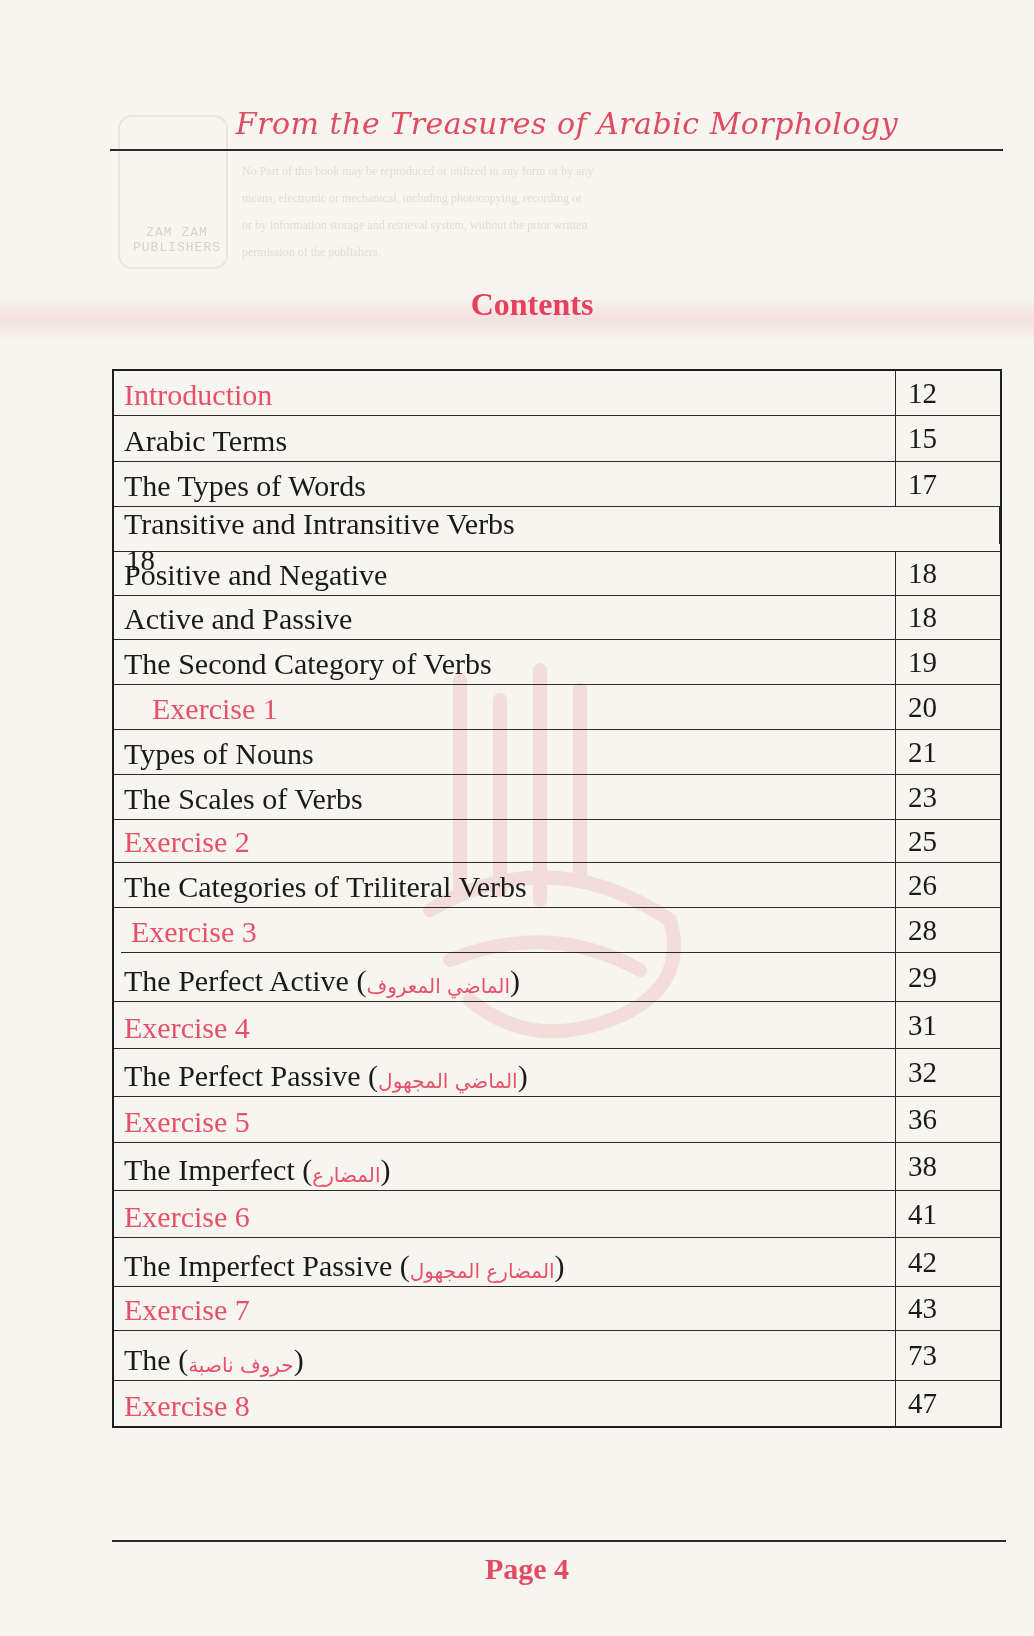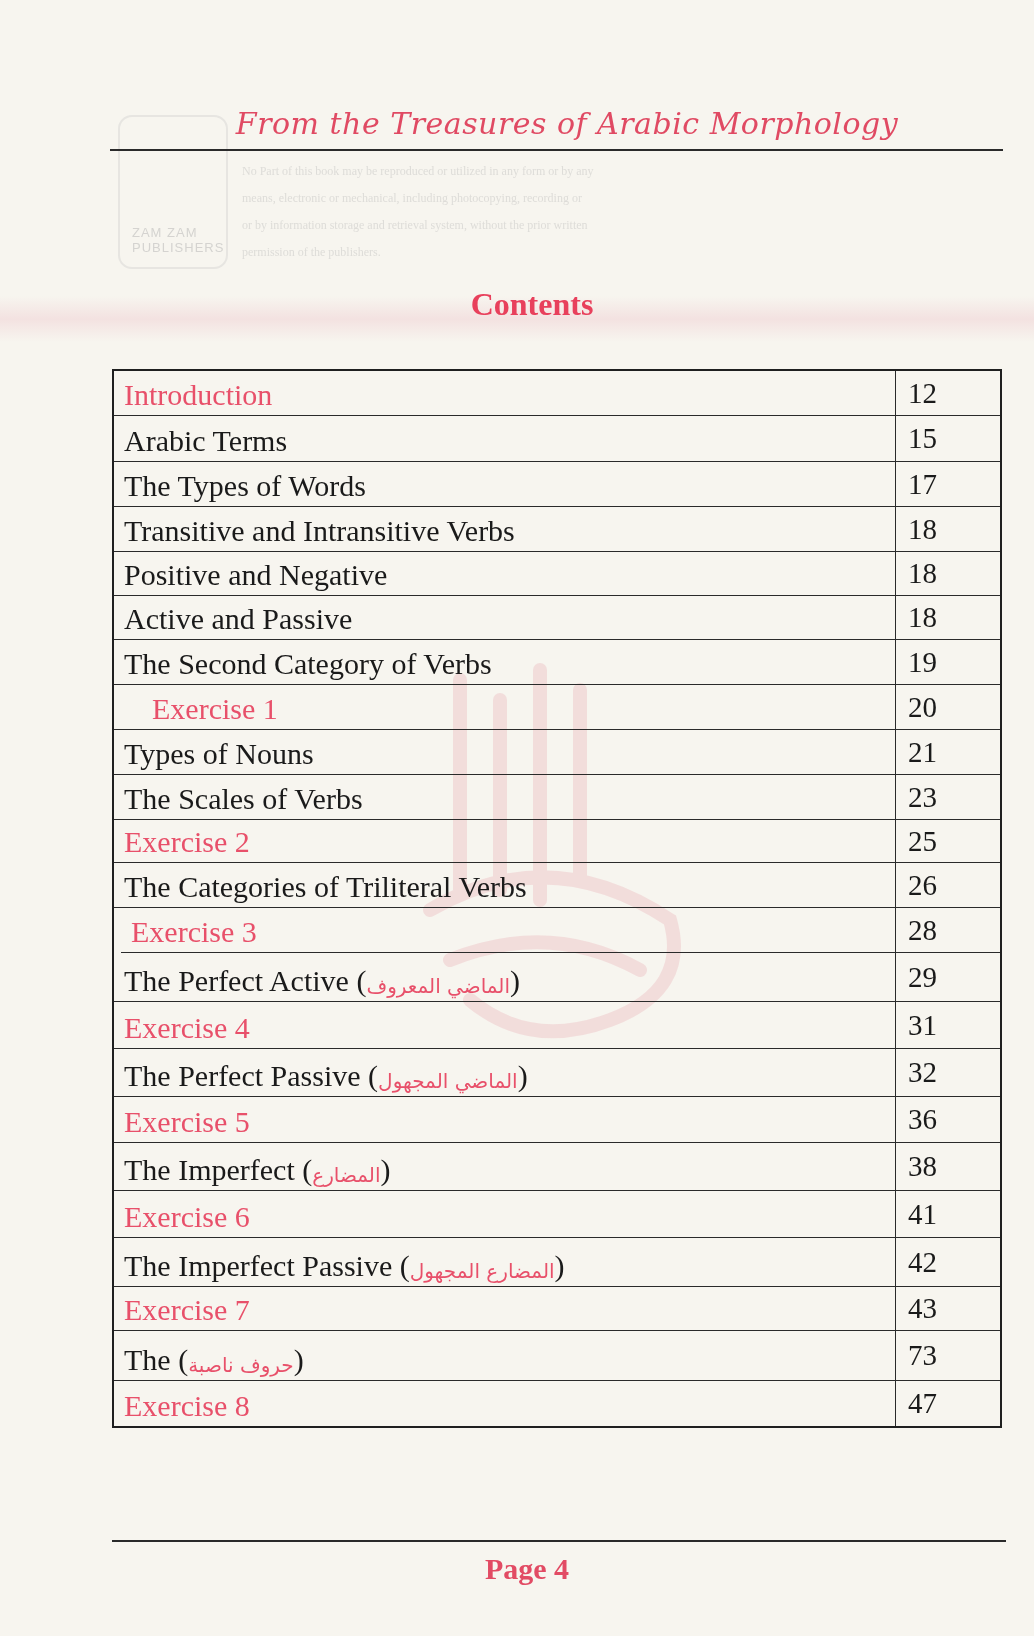--- a/index.html
+++ b/index.html
@@ -10,22 +10,22 @@
   }
   .pink-band {
     position:absolute; left:0; top:296px; width:1034px; height:46px;
     background:linear-gradient(180deg, rgba(240,200,205,0) 0%, rgba(236,190,198,0.35) 50%, rgba(240,200,205,0) 100%);
   }
   .ghost-stamp {
     position:absolute; left:118px; top:115px; width:106px; height:150px;
     border:2px solid rgba(200,200,200,0.35); border-radius:14px;
   }
   .ghost-stamp .logo-text {
-    position:absolute; bottom:12px; left:12px; width:100%; 
-    font-family:Liberation Sans, sans-serif; font-size:13px; color:rgba(170,170,170,0.45);
+    position:absolute; bottom:12px; left:4px; width:100%; text-align:center;
+    font-family:Liberation Mono, monospace; font-size:13px; color:rgba(170,170,170,0.45);
     letter-spacing:1px;
   }
   .ghost-text {
     position:absolute; left:242px; top:158px; width:760px;
     font-family:"Liberation Serif", serif; font-size:12px; line-height:27px;
     color:rgba(175,175,175,0.35);
   }
   .header-title {
     position:absolute; left:0; width:1034px; top:106px; text-align:center;
     font-family:"DejaVu Serif", serif; font-style:italic; font-size:30px;
@@ -114,21 +114,21 @@
         <span>Arabic Terms</span>
       </div>
       <div class="toc-page">15</div>
     </div>
     <div class="toc-row" style="height: 45px;">
       <div class="toc-title">
         <span>The Types of Words</span>
       </div>
       <div class="toc-page">17</div>
     </div>
-    <div class="toc-row" style="height: 45px;">
+    <div class="toc-row" style="height: 45px; flex-direction: column;">
       <div class="toc-title">
         <span>Transitive and Intransitive Verbs</span>
       </div>
       <div class="toc-page">18</div>
     </div>
     <div class="toc-row" style="height: 44px;">
       <div class="toc-title">
         <span>Positive and Negative</span>
       </div>
       <div class="toc-page">18</div>

